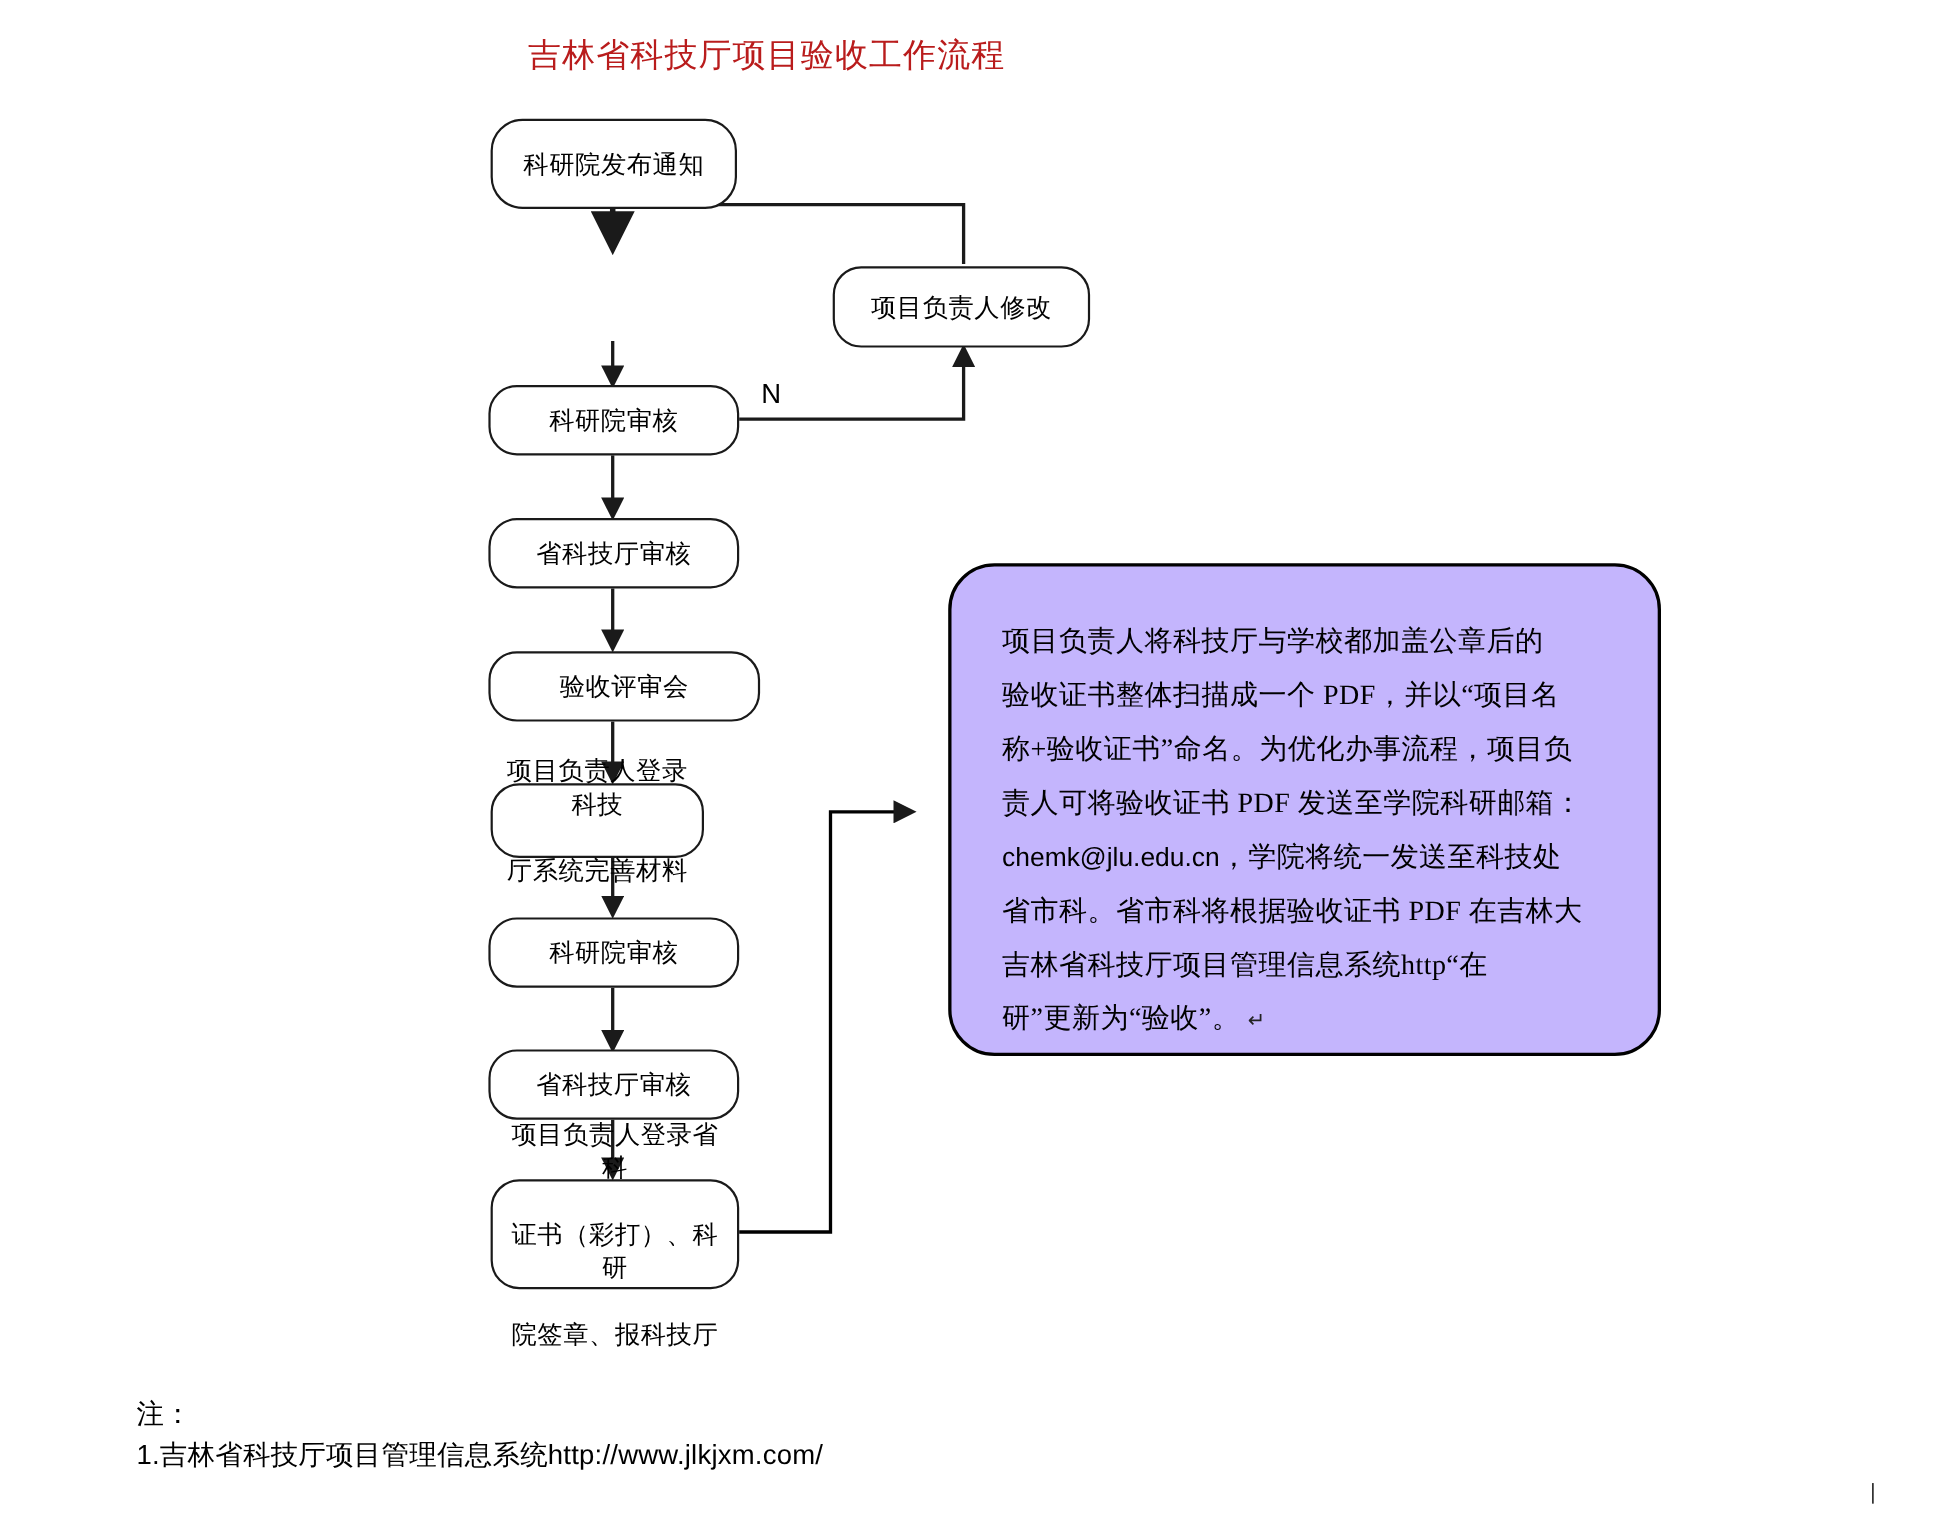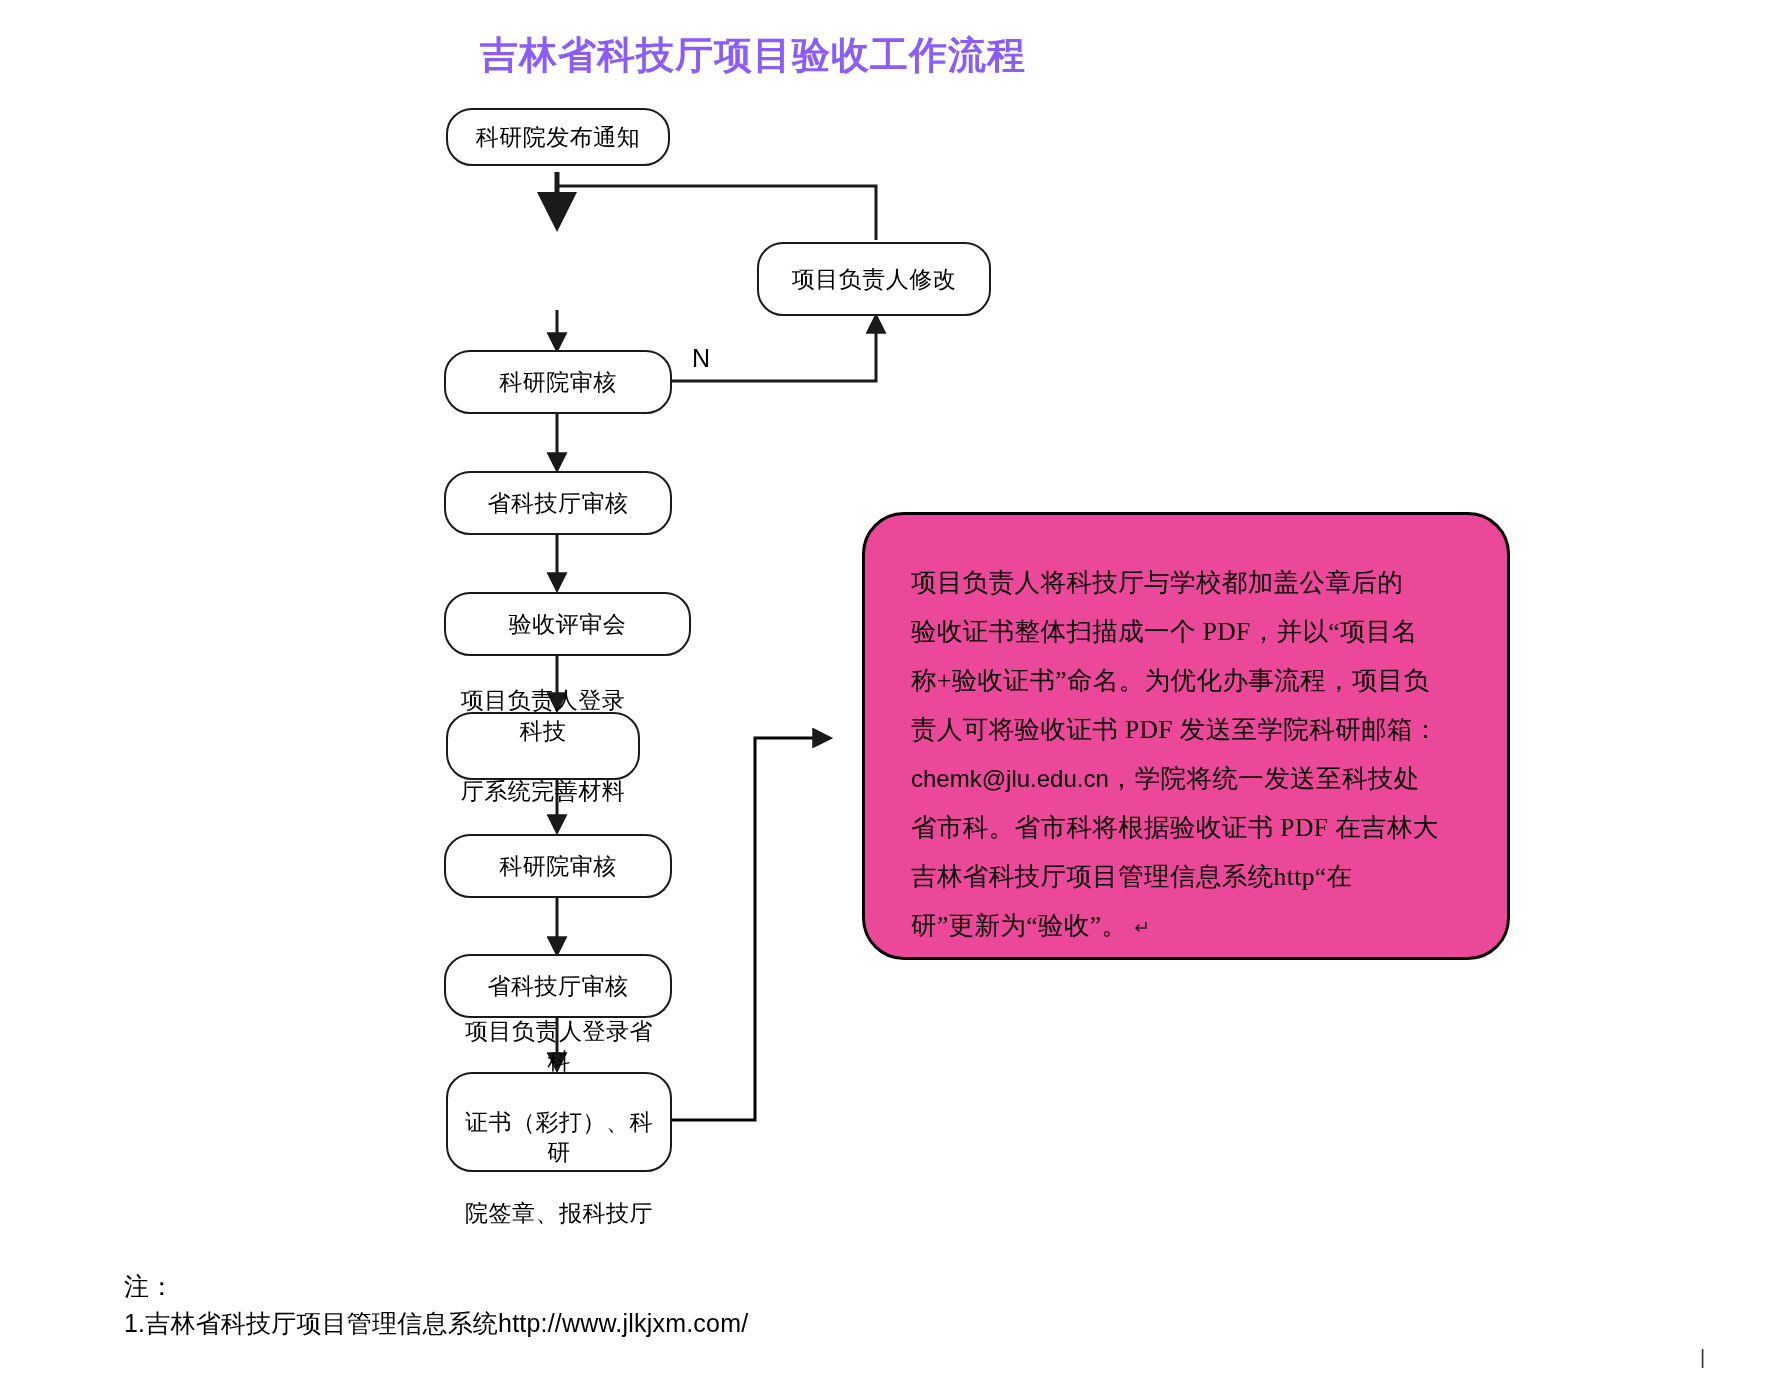--- a/index.html
+++ b/index.html
@@ -22,25 +22,25 @@
     width: 1766px;
     height: 1377px;
   }
 
   
   .title {
     position: absolute;
     left: 480px;
     top: 30px;
     width: 560px;
-    font-size: 38px;
-    font-weight: 700;
+    font-size: 30px;
+    font-weight: 400;
     letter-spacing: 1px;
     white-space: nowrap;
-    color: #8b5cf6;
+    color: #b91c1c;
   }
 
   
   .node {
     position: absolute;
     box-sizing: border-box;
     border: 2.5px solid #1a1a1a;
     border-radius: 26px;
     background: #ffffff;
     display: flex;
@@ -54,21 +54,21 @@
     color: #000;
   }
   .node span { display: block; width: 100%; }
 
   
   .note-box {
     position: absolute;
     box-sizing: border-box;
     border: 3px solid #000;
     border-radius: 42px;
-    background: #ec4899;
+    background: #c4b5fd;
     left: 862px;
     top: 512px;
     width: 648px;
     height: 448px;
     padding: 44px 46px 28px 46px;
   }
   .note-text {
     font-family: "Liberation Serif", "DejaVu Serif", serif;
     font-size: 25.5px;
     line-height: 1.92;
@@ -148,21 +148,21 @@
 
     <line x1="557" y1="1018" x2="557" y2="1068" stroke="#1a1a1a" stroke-width="3" marker-end="url(#arrow)"></line>
 
     <path d="M 557 186 L 876 186 L 876 240" fill="none" stroke="#1a1a1a" stroke-width="3"></path>
 
     <path d="M 672 381 L 876 381 L 876 318" fill="none" stroke="#1a1a1a" stroke-width="3" marker-end="url(#arrow)"></path>
 
     <path d="M 672 1120 L 755 1120 L 755 738 L 828 738" fill="none" stroke="#000" stroke-width="3" marker-end="url(#arrow)"></path>
   </svg>
 
-  <div class="node" style="left:446px; top:108px; width:224px; height:58px;">
+  <div class="node" style="left:446px; top:108px; width:224px; height:82px;border-radius:29px;">
     <span>科研院发布通知</span>
   </div>
 
 
   <div class="node" style="left:444px; top:350px; width:228px; height:64px;">
     <span>科研院审核</span>
   </div>
 
   <div class="node" style="left:444px; top:471px; width:228px; height:64px;">
     <span>省科技厅审核</span>

